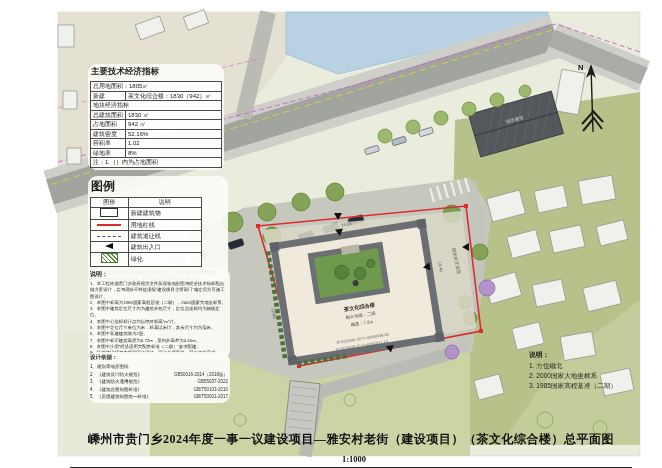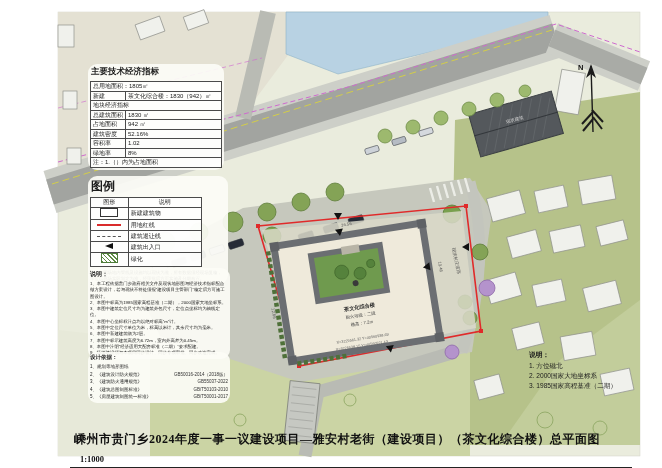--- a/index.html
+++ b/index.html
@@ -29,21 +29,21 @@
   #notes{left:88px;top:268px;width:138px;padding:2px;}
   #notes .p-title{font-size:6px;margin-bottom:2px;}
   #notes .note-item{font-size:4.4px;line-height:6.3px;color:#222;}
   #basis{left:88px;top:352px;width:138px;padding:2px;}
   #basis .p-title{font-size:5.5px;margin-bottom:2px;}
   .basis-item{display:flex;justify-content:space-between;font-size:4.5px;line-height:7.6px;color:#222;}
   .basis-item .code{color:#333;}
   #map-notes{left:527px;top:348px;width:120px;padding:2px;background:transparent;}
   #map-notes .p-title{font-size:6.8px;margin-bottom:1px;}
   #map-notes .mn-line{font-size:6.6px;line-height:10px;color:#1c1c1c;}
-  #title-bar{position:absolute;left:70px;right:30px;top:429px;text-align:left;}
+  #title-bar{position:absolute;left:70px;right:30px;top:429px;text-align:center;}
   #title-inner{display:inline-block;border-bottom:1.5px solid #222;padding:0 4px 1px 4px;}
   #main-title{font-family:"Liberation Serif","DejaVu Serif",serif;font-weight:bold;
       font-size:12px;letter-spacing:0.5px;color:#111;}
   #main-scale{font-family:"Liberation Serif","DejaVu Serif",serif;font-weight:bold;
       font-size:8.5px;margin-left:6px;color:#111;}
 </style>
 </head>
 <body>
 
 <div id="sheet">

